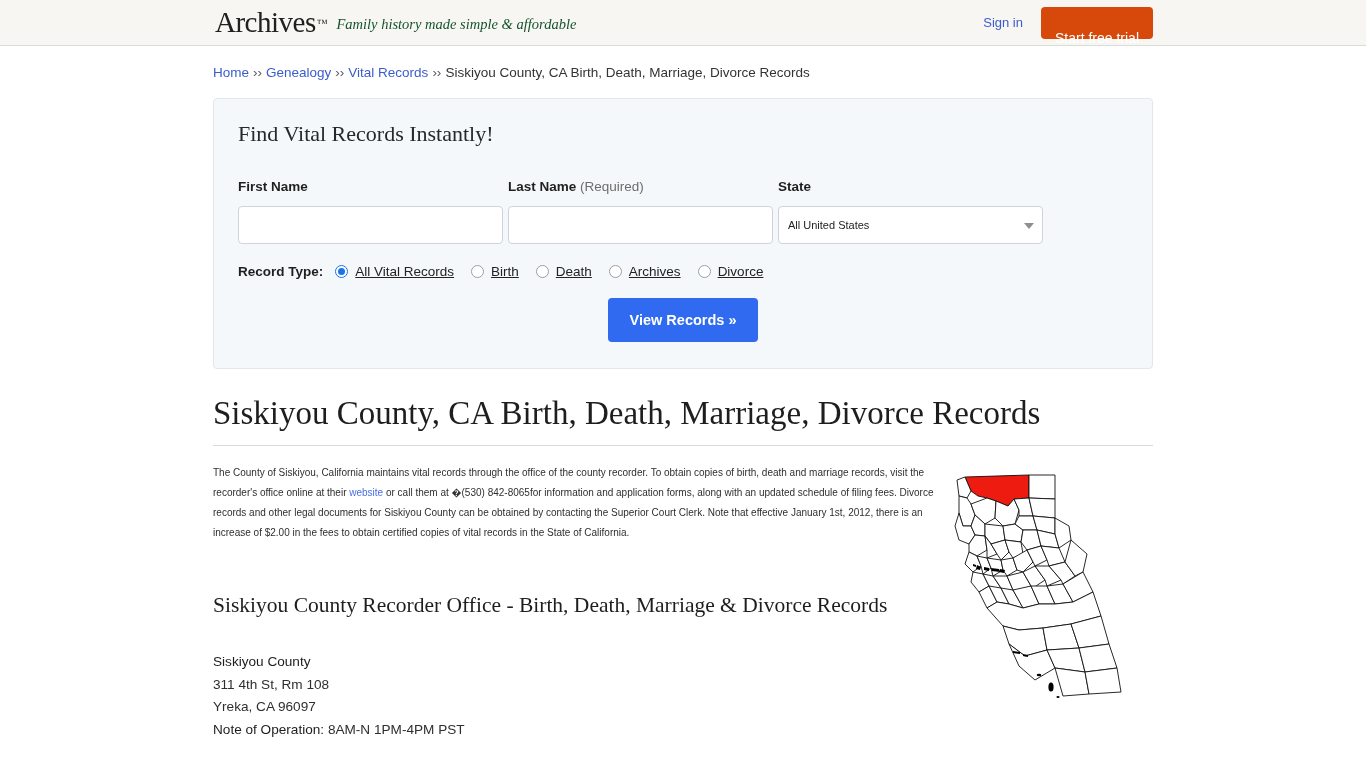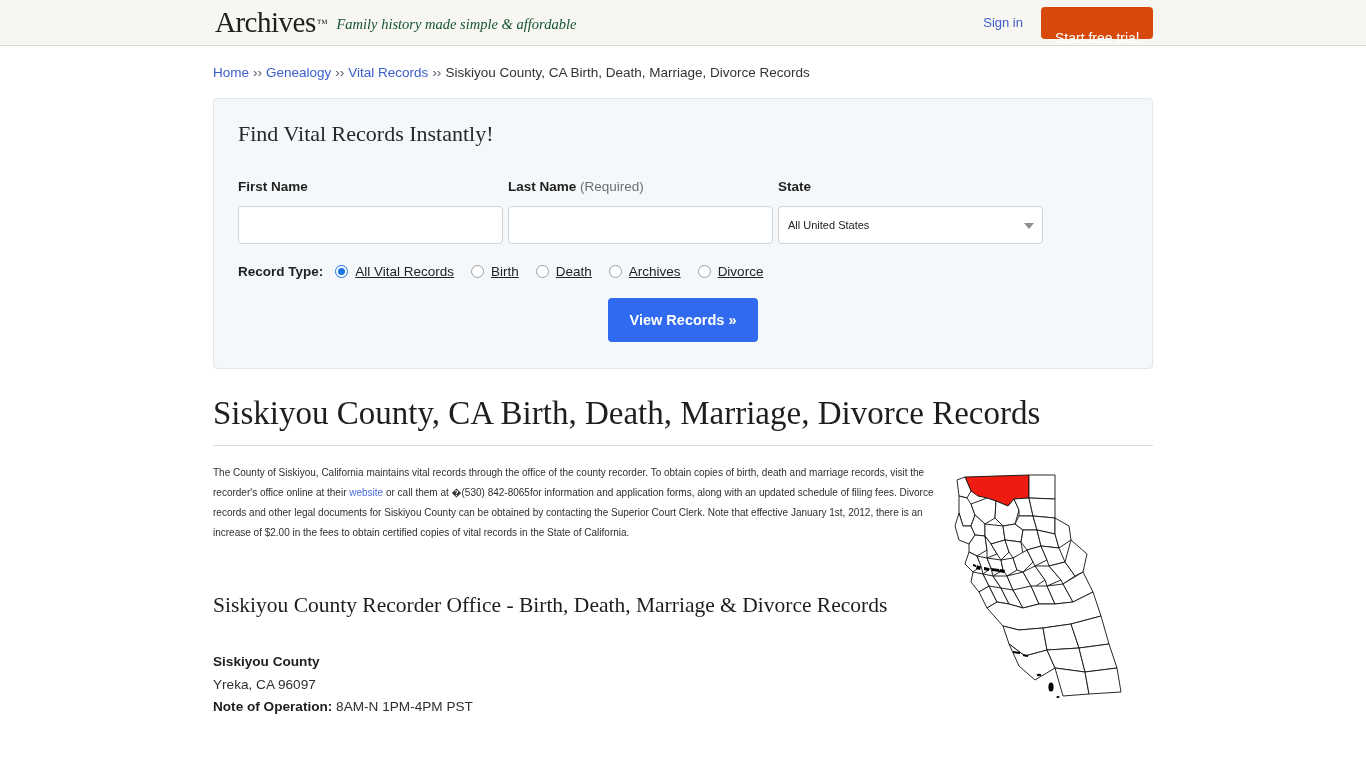--- a/index.html
+++ b/index.html
@@ -297,21 +297,21 @@
     color: #1e1e1e;
     margin: 50px 0 0 0;
   }
 
   .address-block {
     margin-top: 33px;
     font-size: 13.6px;
     line-height: 22.5px;
     color: #2f2f2f;
   }
-  .address-block .bold { font-weight: bold; color: #1d1d1d; }
+  .address-block .bold { font-weight: normal; color: #1d1d1d; }
 </style>
 </head>
 <body>
 
 <div class="site-header">
   <div class="header-inner">
     <div class="brand">
       <span class="brand-name">Archives</span>
         <span class="brand-tm">™</span>
       <span class="brand-tagline">Family history made simple &amp; affordable</span>
@@ -471,19 +471,20 @@
         <ellipse cx="88" cy="207" rx="2.3" ry="1.2"></ellipse>
         <ellipse cx="100" cy="219" rx="2.6" ry="4.6"></ellipse>
         <ellipse cx="107" cy="229" rx="1.6" ry="1.1"></ellipse>
       </g>
     </svg>
 
     <h2 class="section-heading">Siskiyou County Recorder Office - Birth, Death, Marriage &amp; Divorce Records</h2>
 
     <div class="address-block">
       <div class="bold">Siskiyou County</div>
+      <div>311 4th St, Rm 108</div>
       <div>Yreka, CA 96097</div>
       <div><span class="bold">Note of Operation:</span> <span>8AM-N 1PM-4PM PST</span></div>
 
     </div>
 
   </div>
 </div>
 
 </body></html>

